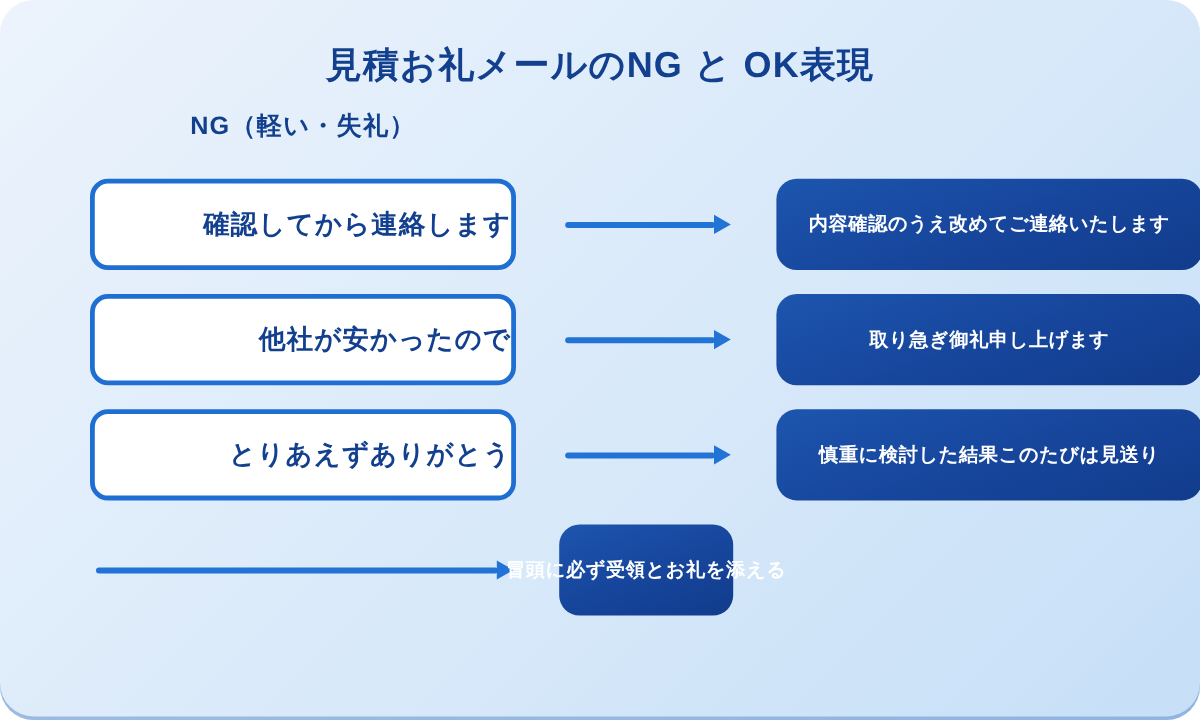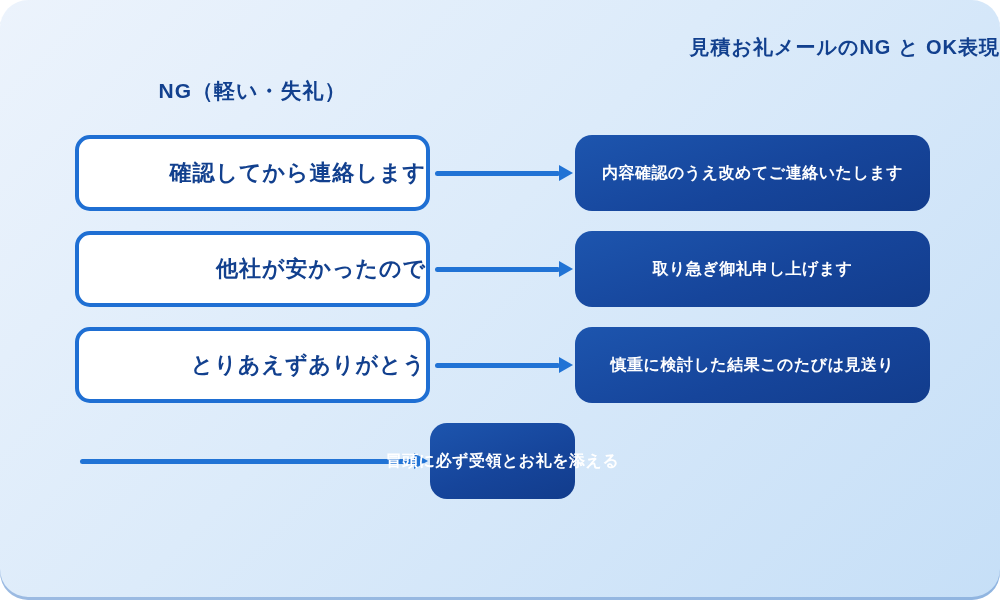--- a/index.html
+++ b/index.html
@@ -16,30 +16,31 @@
     width: 1000px;
     height: 600px;
     border-radius: 28px;
     background: linear-gradient(135deg, var(--bg-top, #ecf3fc) 0%, #dcebfa 45%, var(--bg-bottom, #c6dff7) 100%);
     box-shadow: inset 0 -3px 0 rgba(100,145,205,0.55);
     overflow: hidden;
   }
   .title {
     margin: 0;
     padding-top: 34px;
-    text-align: right;
-    font-size: 20px;
+    text-align: center;
+    font-size: 30px;
     font-weight: 700;
     letter-spacing: 1px;
     color: var(--navy-text, #12408e);
   }
   .grid {
     display: grid;
     grid-template-columns: 355px 145px 355px;
     margin: 0 70px 0 75px;
+    gap: 36px;
   }
   .headers {
     margin-top: 16px;
   }
   .col-header {
     text-align: center;
     font-size: 21px;
     font-weight: 700;
     letter-spacing: 1px;
     color: var(--navy-text, #12408e);

